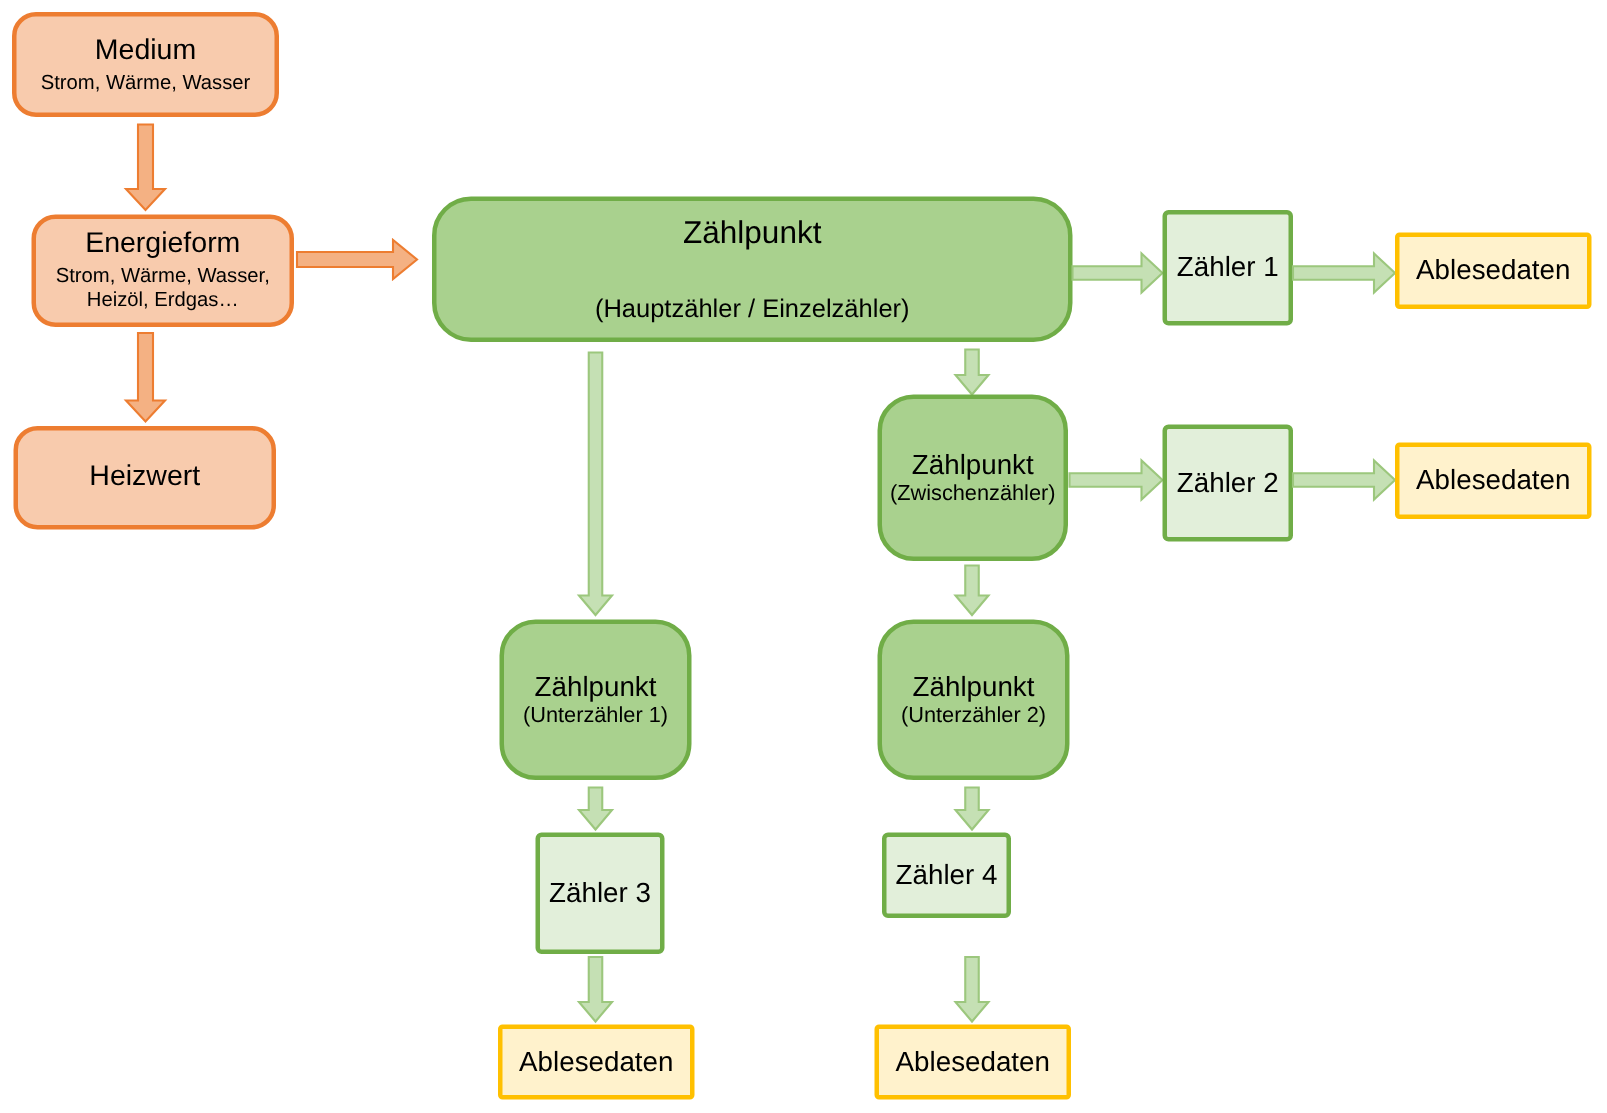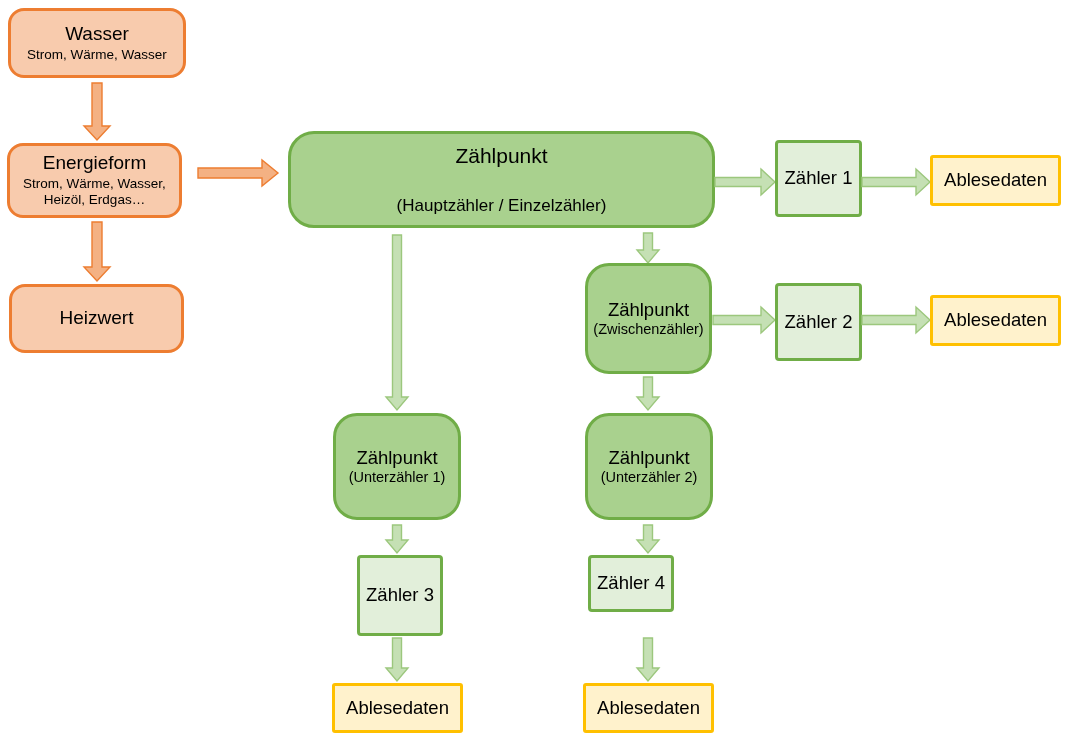--- a/index.html
+++ b/index.html
@@ -63,29 +63,29 @@
   .arrow{position:absolute;overflow:visible;}
   .oa{fill:var(--orange-arrow-fill,#F4B183);stroke:var(--orange-border,#ED7D31);stroke-width:1.4;stroke-linejoin:miter;}
   .ga{fill:var(--green-arrow-fill,#C5E0B4);stroke:var(--green-arrow-border,#9CC77D);stroke-width:1.4;stroke-linejoin:miter;}
 </style>
 </head>
 <body>
 
 <div id="canvas">
 
   <div class="node orange" style="left:8px;top:8px;width:178px;height:70px">
-    <div class="node-title">Wasser</div>
+    <div class="node-title">Medium</div>
     <div class="node-sub">Strom, Wärme, Wasser</div>
   </div>
 
   <svg class="arrow" style="left:84px;top:83px" width="26" height="57">
     <polygon class="oa" points="8,0 18,0 18,43 26,43 13,57 0,43 8,43"></polygon>
   </svg>
 
-  <div class="node orange" style="left:7px;top:143px;width:175px;height:75px">
+  <div class="node orange" style="left:21px;top:143px;width:175px;height:75px">
     <div class="node-title">Energieform</div>
     <div class="node-sub">Strom, Wärme, Wasser, Heizöl, Erdgas…</div>
   </div>
 
   <svg class="arrow" style="left:84px;top:222px" width="26" height="59">
     <polygon class="oa" points="8,0 18,0 18,45 26,45 13,59 0,45 8,45"></polygon>
   </svg>
 
   <div class="node orange" style="left:9px;top:284px;width:175px;height:69px">
     <div class="node-title">Heizwert</div>

